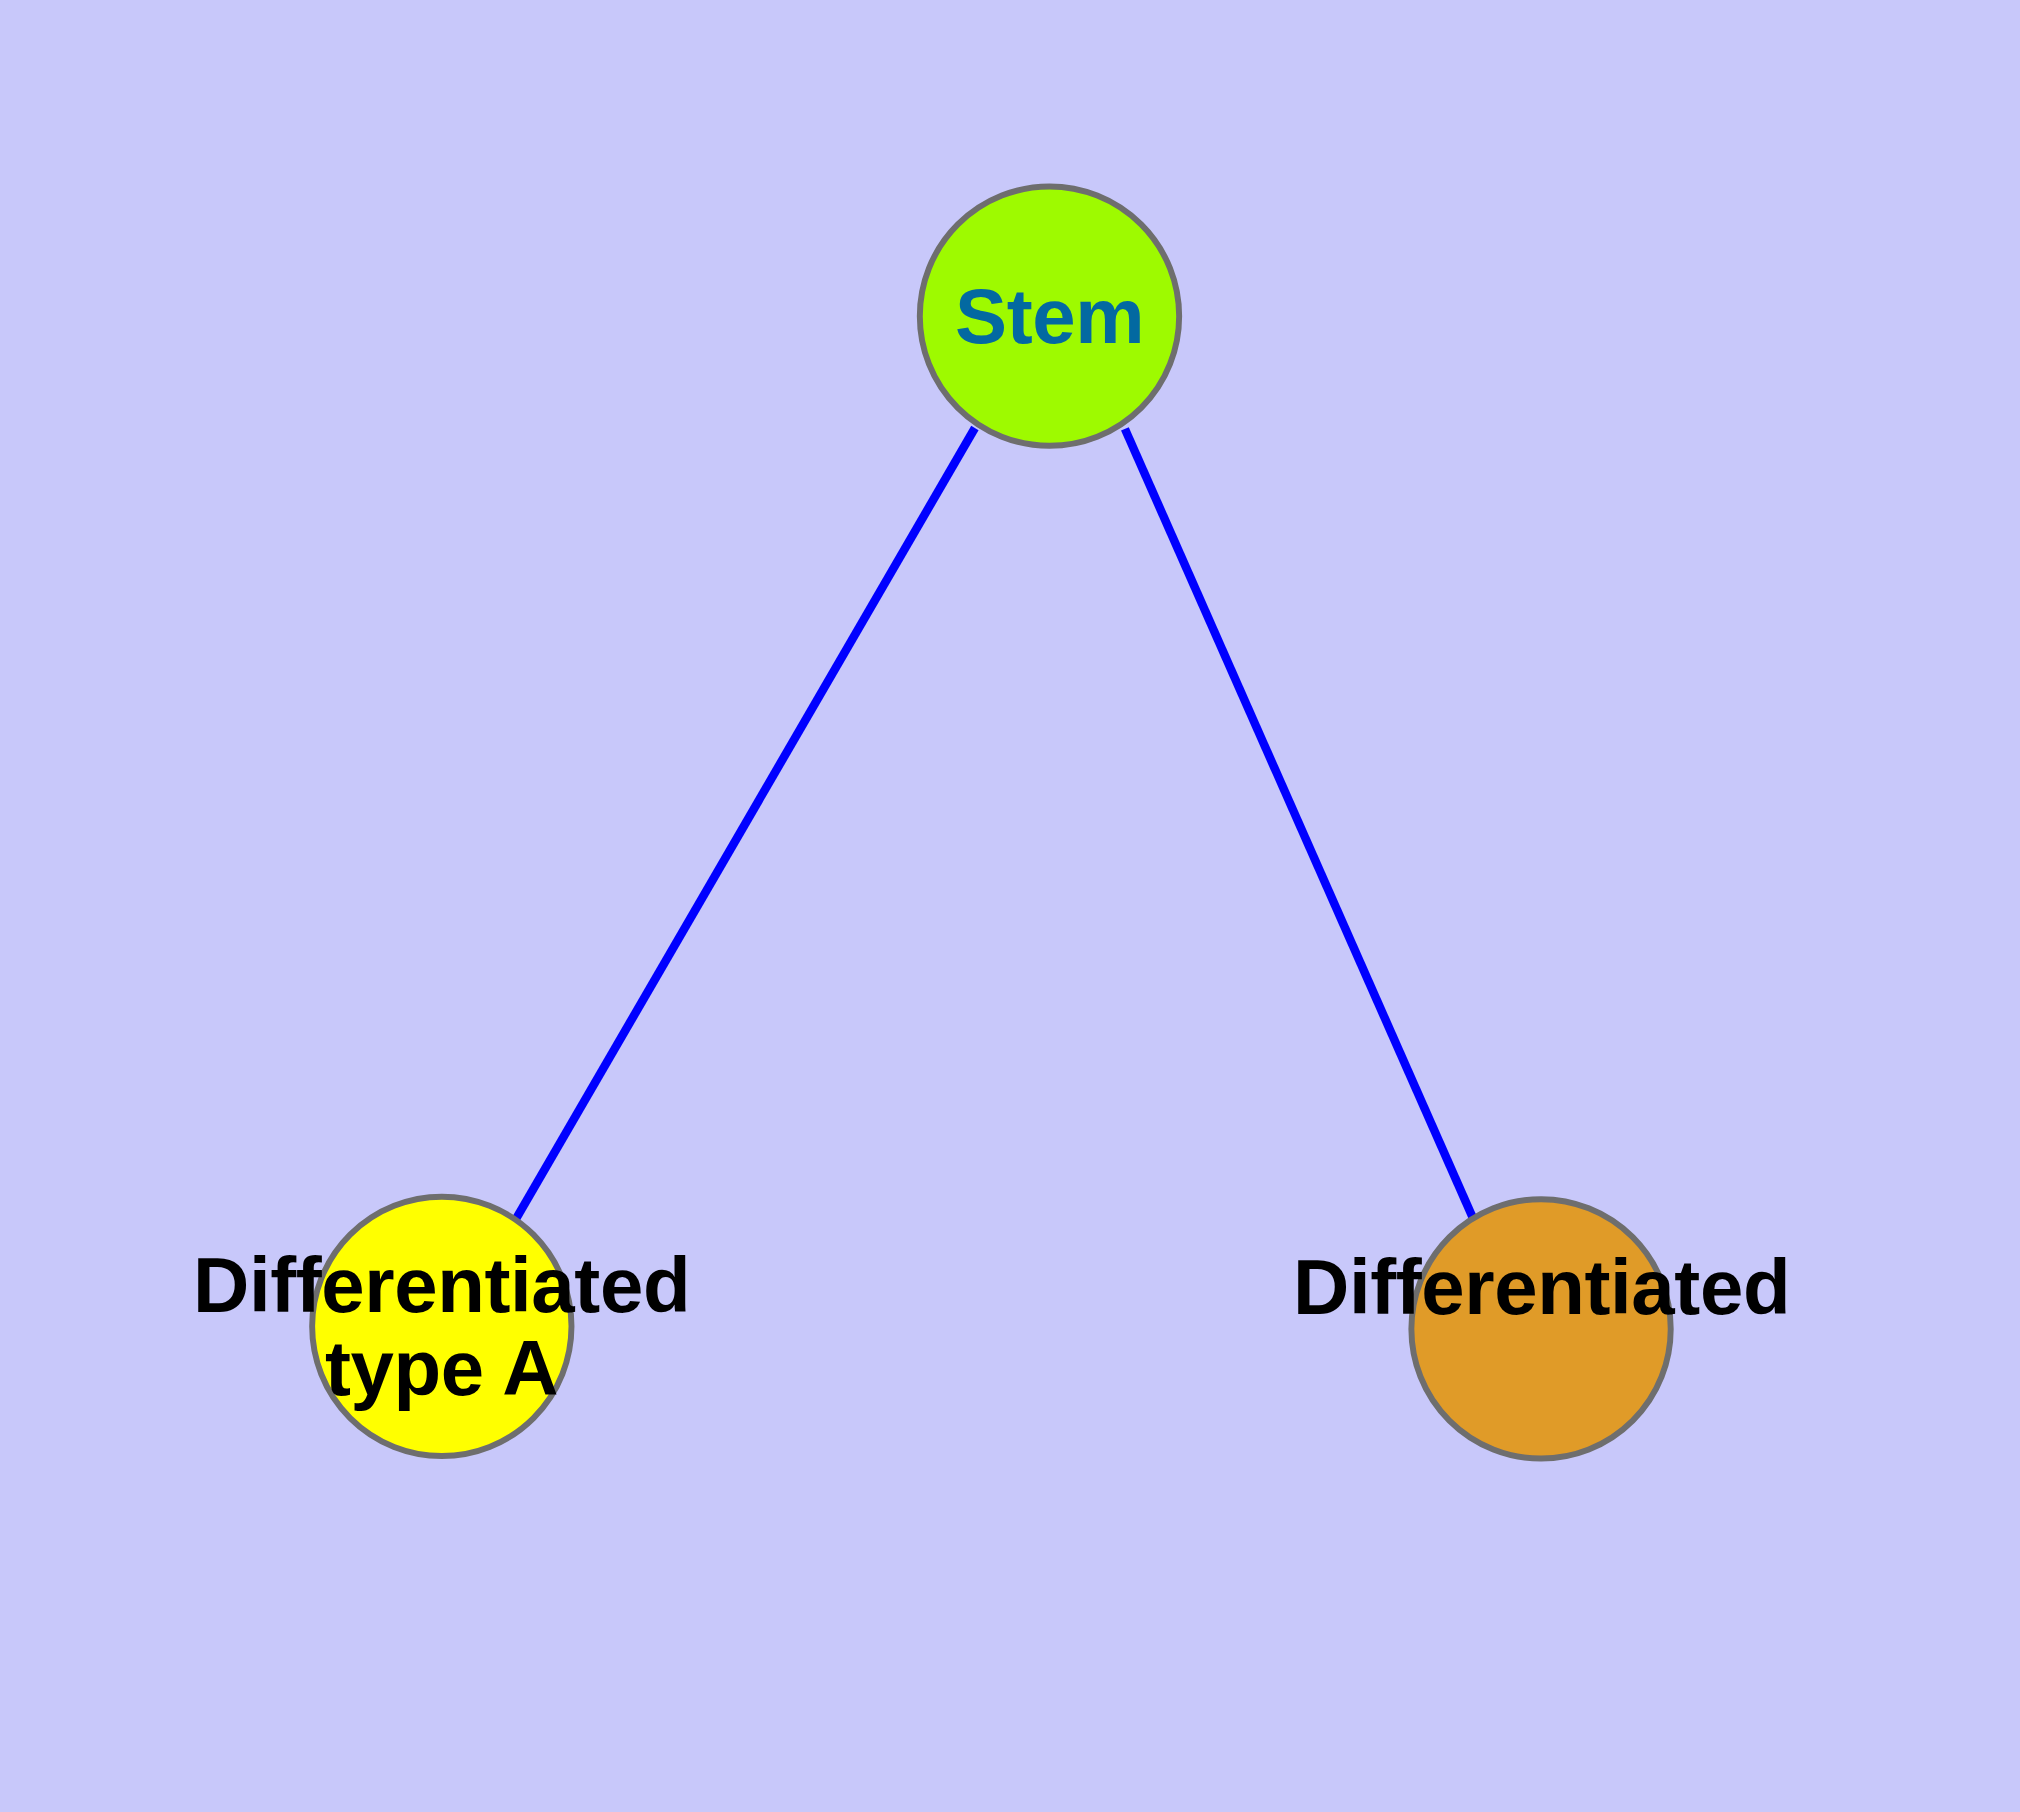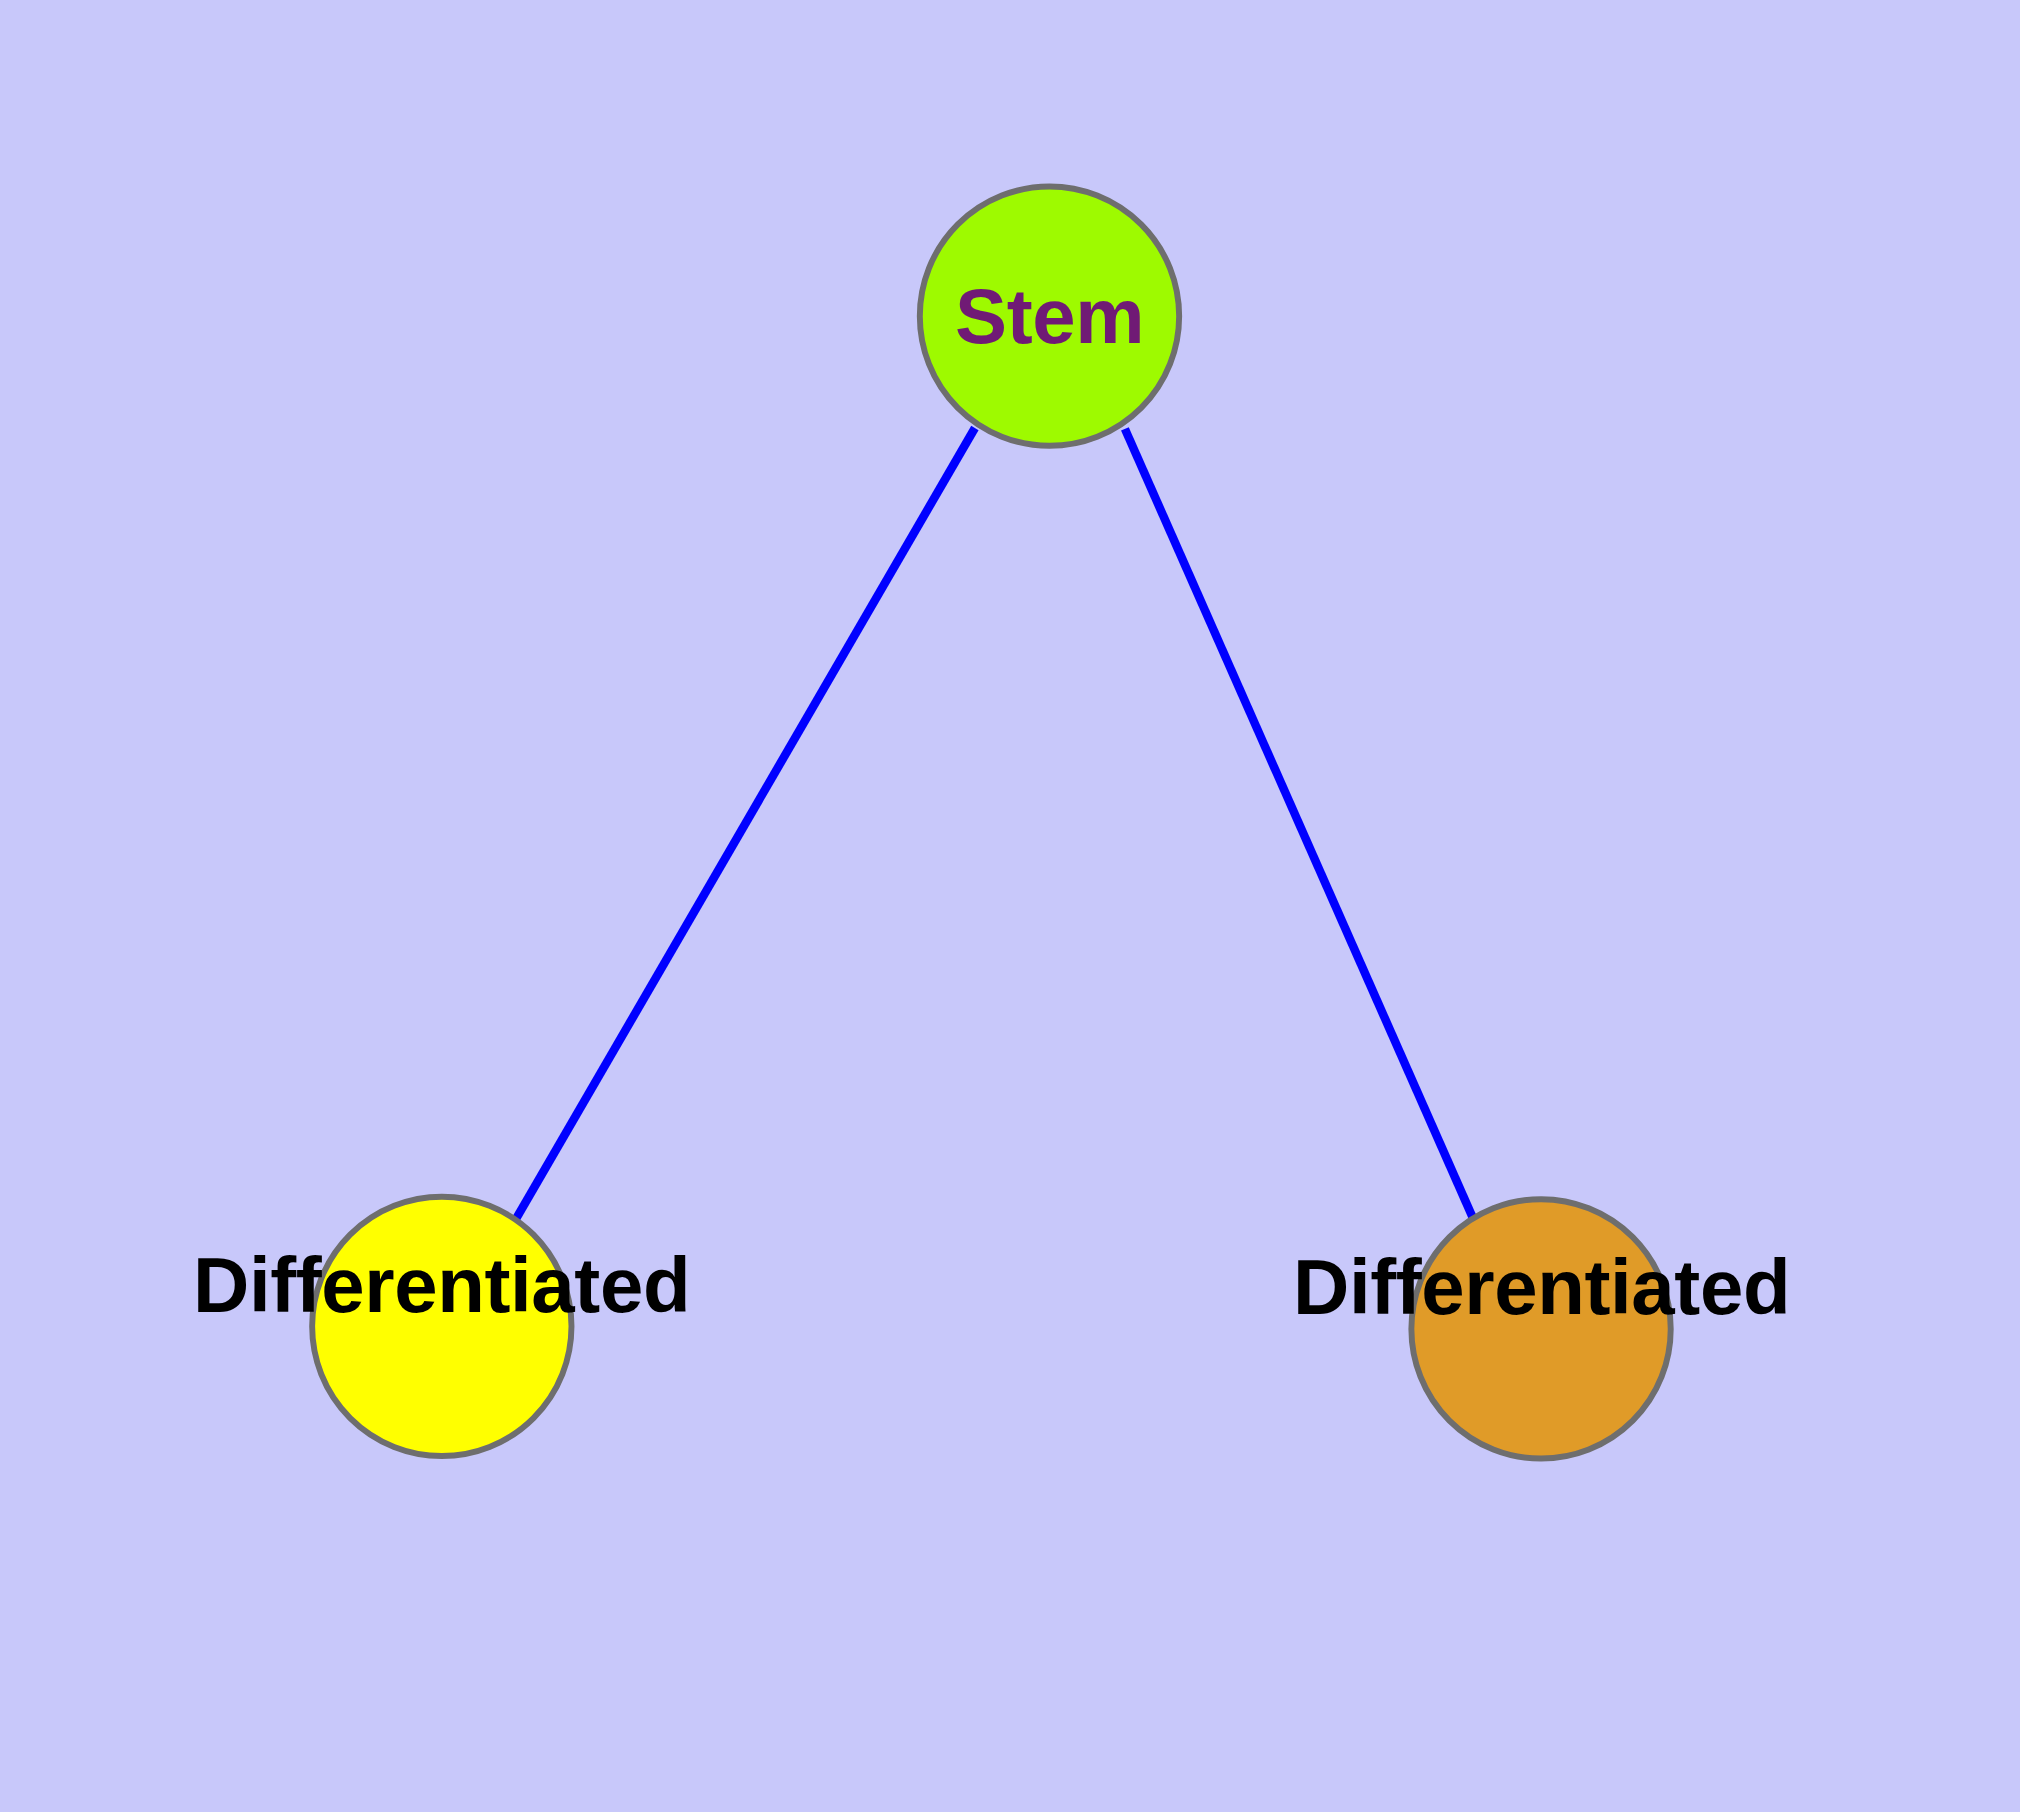--- a/index.html
+++ b/index.html
@@ -53,19 +53,19 @@
         <line x1="1327" y1="506" x2="1738" y2="1438" stroke="#0000ff" stroke-width="10" stroke-linecap="butt"></line>
       </g>
     <g id="node-layer">
         <circle cx="1238" cy="373" r="153" fill="#9efa00" stroke="#6e6e6e" stroke-width="7"></circle>
         <circle cx="521" cy="1565" r="153" fill="#ffff00" stroke="#6e6e6e" stroke-width="7"></circle>
         <circle cx="1818" cy="1568" r="153" fill="#e09b28" stroke="#6e6e6e" stroke-width="7"></circle>
       </g>
   </svg>
 
   <div id="label-layer">
-      <div class="node-label" style="color: #701a75; font-size: 78px; font-weight: bold; left: 955px; top: 275px;"><div>Stem</div></div>
-      <div class="node-label" style="color: rgb(0, 0, 0); font-size: 78px; font-weight: bold; left: 193px; top: 1244px;"><div>Differentiated</div></div>
+      <div class="node-label" style="color: #0369a1; font-size: 78px; font-weight: bold; left: 955px; top: 275px;"><div>Stem</div></div>
+      <div class="node-label" style="color: rgb(0, 0, 0); font-size: 78px; font-weight: bold; left: 193px; top: 1244px;"><div>Differentiated</div><div>type A</div></div>
       <div class="node-label" style="color: rgb(0, 0, 0); font-size: 78px; font-weight: bold; left: 1293px; top: 1246px;"><div>Differentiated</div></div>
     </div>
 
 </div>
 
 
 </body></html>

